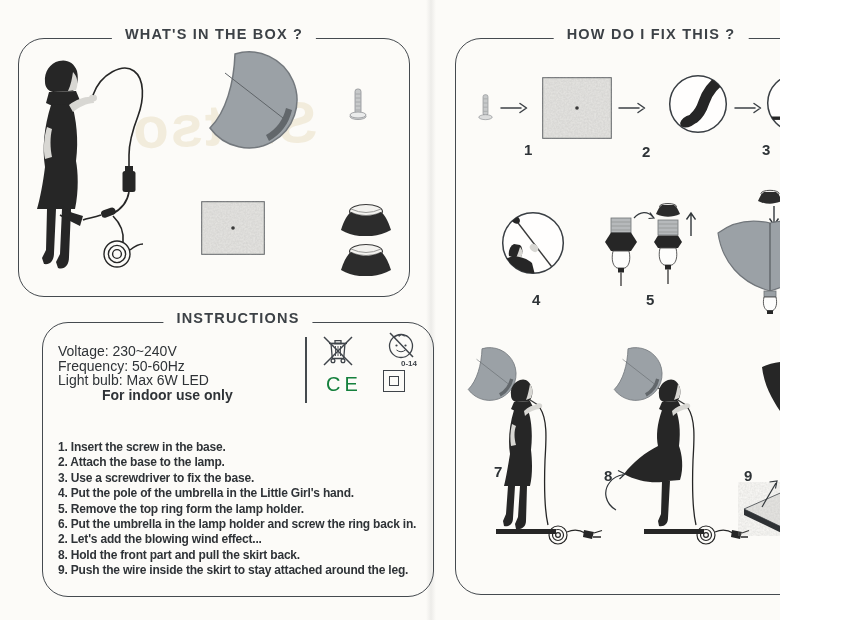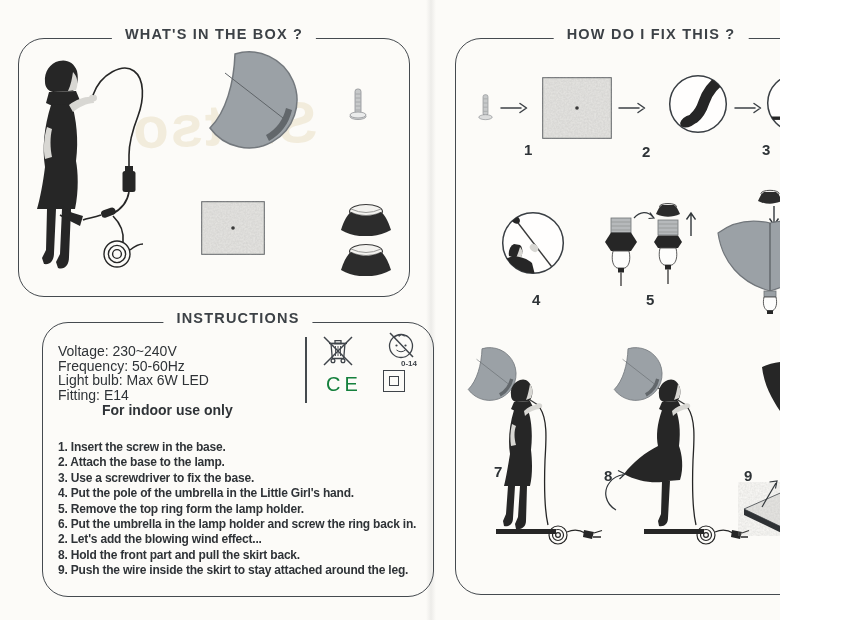--- a/index.html
+++ b/index.html
@@ -118,21 +118,20 @@
       </svg>
   </div>
 
   <div class="fs" style="left:18px; top:322px; width:390px; height:273px;margin-left:24px;">
     <div class="legend">INSTRUCTIONS</div>
 
     <div class="specs">
       <div>Voltage: 230~240V</div>
       <div>Frequency: 50-60Hz</div>
       <div>Light bulb: Max 6W LED</div>
-      <div>Fitting: E14</div>
       <div class="bold">For indoor use only</div>
     </div>
 
     <div class="divider"></div>
 
     <svg class="abs" style="left:276px; top:9px;" width="38" height="38" viewBox="0 0 38 38">
       <g fill="none" stroke="#3f444a" stroke-width="1.3">
         <path d="M12,11.5 H26 L24.7,26.5 H13.3 Z"></path>
         <path d="M10,11.5 H28"></path>
         <path d="M16,8.7 H22 V11.5 H16 Z"></path>

